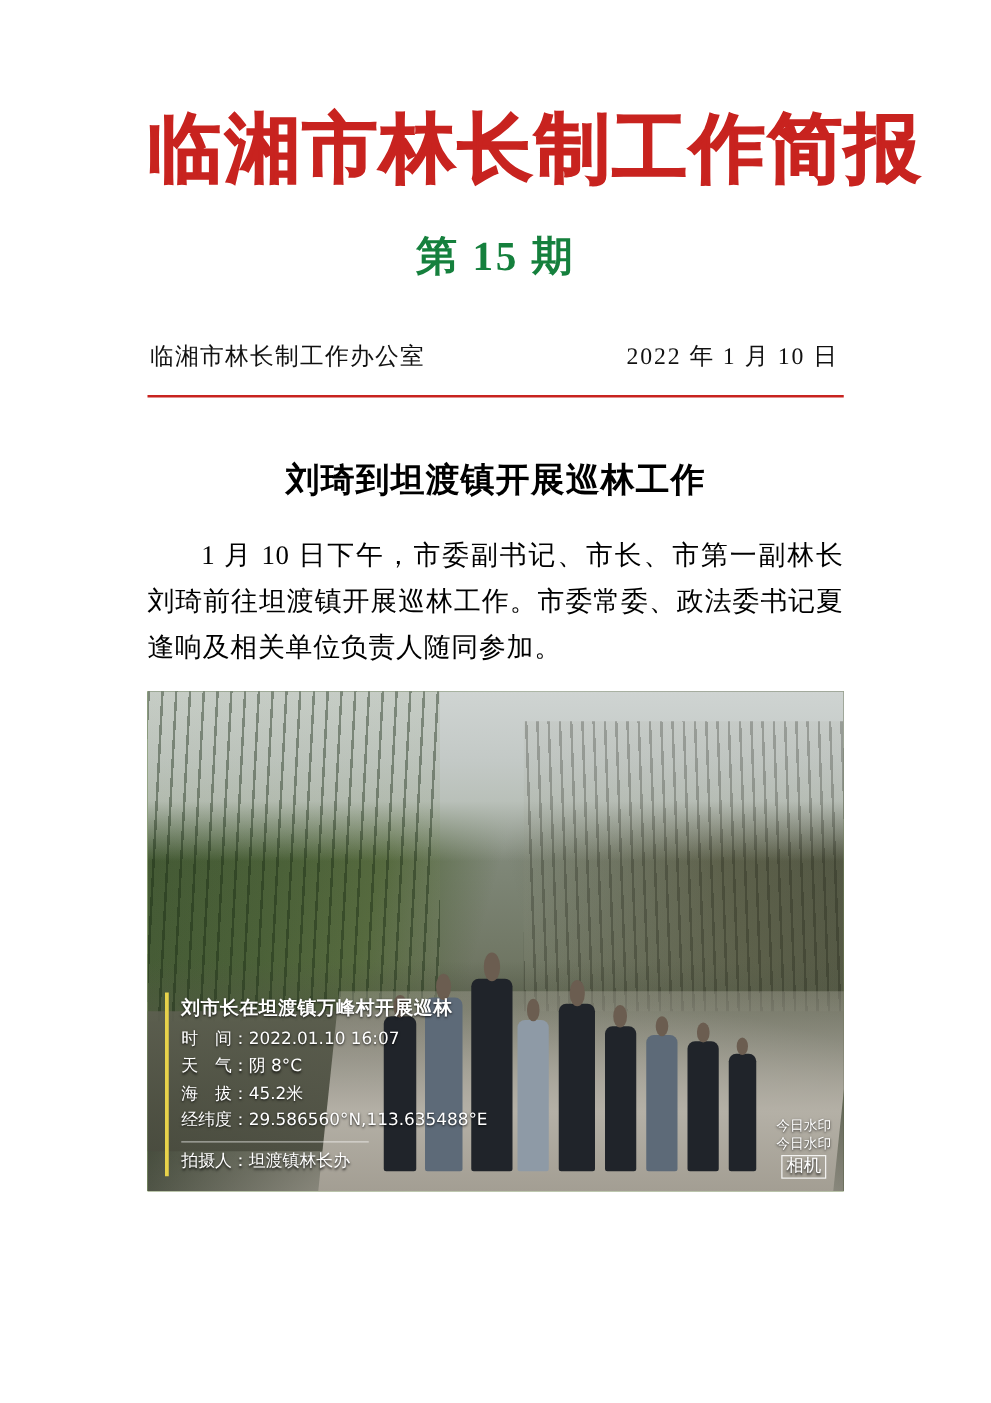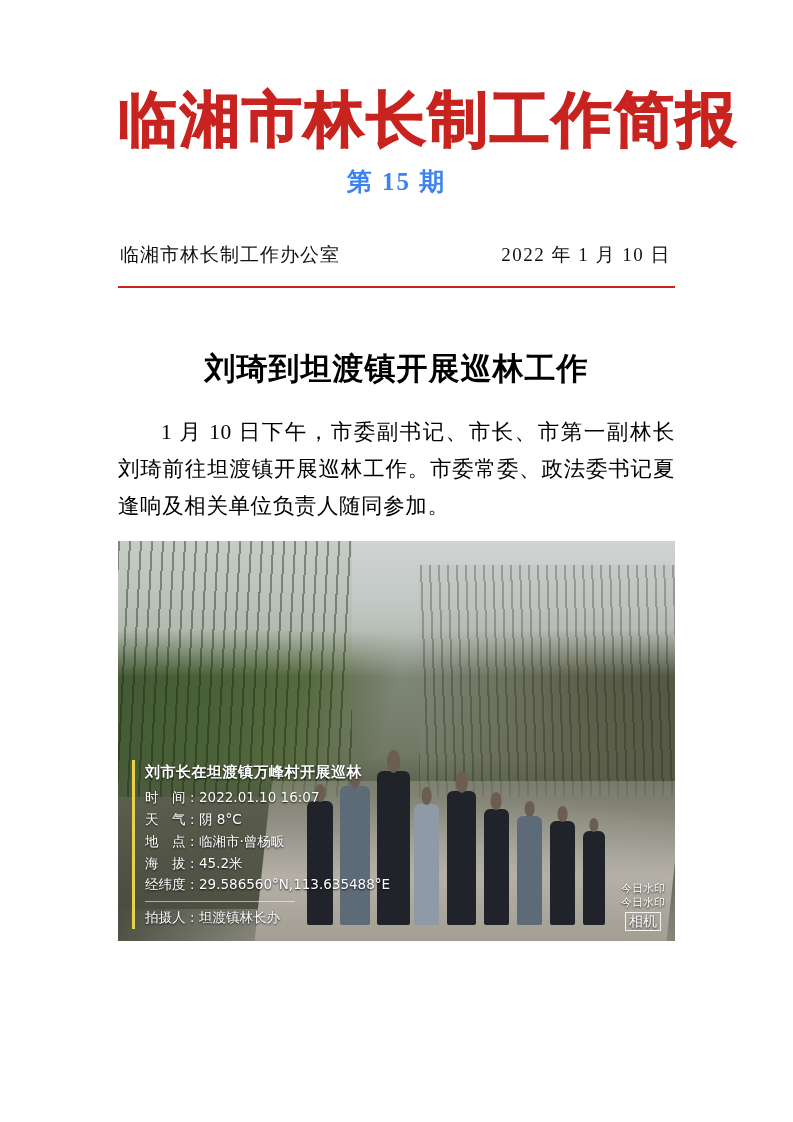--- a/index.html
+++ b/index.html
@@ -31,25 +31,25 @@
     font-family: "DejaVu Serif", "Liberation Serif", serif;
     font-weight: bold;
     font-size: 60px;
     letter-spacing: 2px;
     color: #c8231f;
     line-height: 1.12;
     white-space: nowrap;
     -webkit-text-stroke: 1.2px #c8231f;
   }
   .issue {
-    margin-top: 12px;
-    font-size: 25px;
+    margin-top: 30px;
+    font-size: 33px;
     font-weight: bold;
     letter-spacing: 2px;
-    color: #3b82f6;
+    color: #15803d;
   }
 
   
   .meta-row {
     display: flex;
     justify-content: space-between;
     align-items: baseline;
     margin-top: 44px;
     font-size: 19px;
     color: #111111;
@@ -61,23 +61,23 @@
 
   .rule {
     margin-top: 18px;
     height: 0;
     border-top: 2.2px solid #c8231f;
     width: 100%;
   }
 
   
   .article-title {
-    margin-top: 60px;
+    margin-top: 48px;
     text-align: center;
-    font-size: 31px;
+    font-size: 27px;
     font-weight: bold;
     letter-spacing: 1px;
     color: #000000;
   }
   .article-body {
     margin-top: 24px;
     font-size: 21.5px;
     line-height: 1.72;
     text-align: justify;
     text-justify: inter-ideograph;
@@ -262,23 +262,20 @@
 
     <div class="wm">
       <div class="wm-title">刘市长在坦渡镇万峰村开展巡林</div>
       <div class="wm-row">
         <span>时　间：</span><span>2022.01.10 16:07</span>
       </div>
       <div class="wm-row">
         <span>天　气：</span><span>阴 8°C</span>
       </div>
       <div class="wm-row">
-        <span>地　点：</span><span>临湘市·曾杨畈</span>
-      </div>
-      <div class="wm-row">
         <span>海　拔：</span><span>45.2米</span>
       </div>
       <div class="wm-row">
         <span>经纬度：</span><span>29.586560°N,113.635488°E</span>
       </div>
       <div class="wm-sep"></div>
       <div class="wm-row">
         <span>拍摄人：</span><span>坦渡镇林长办</span>
       </div>
     </div>

